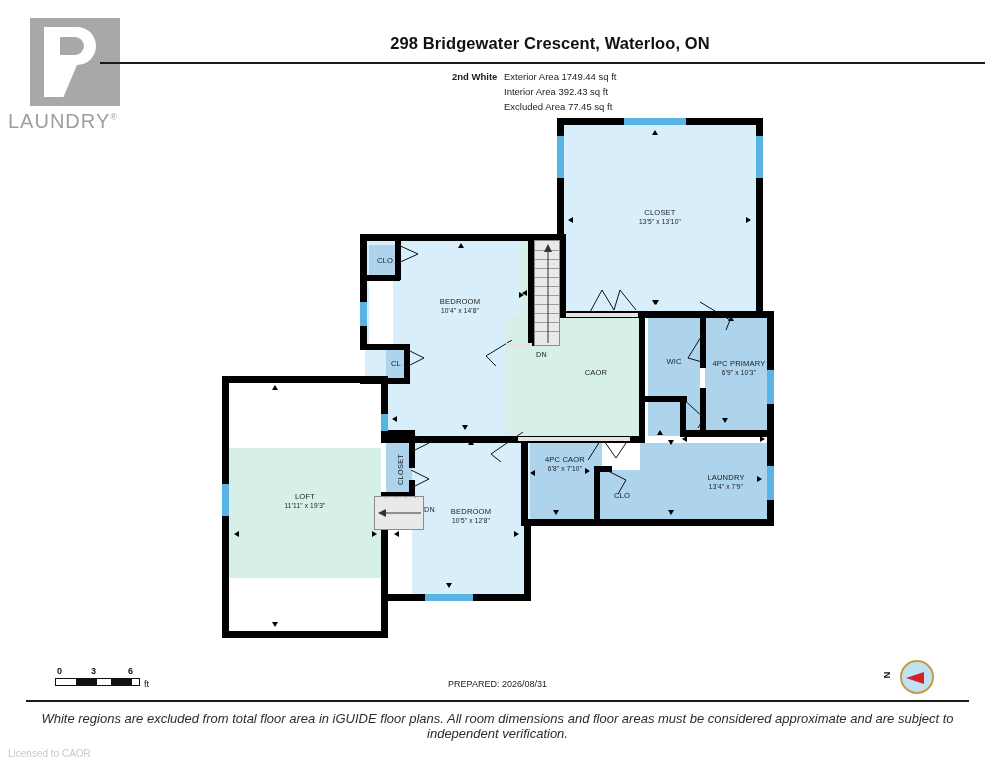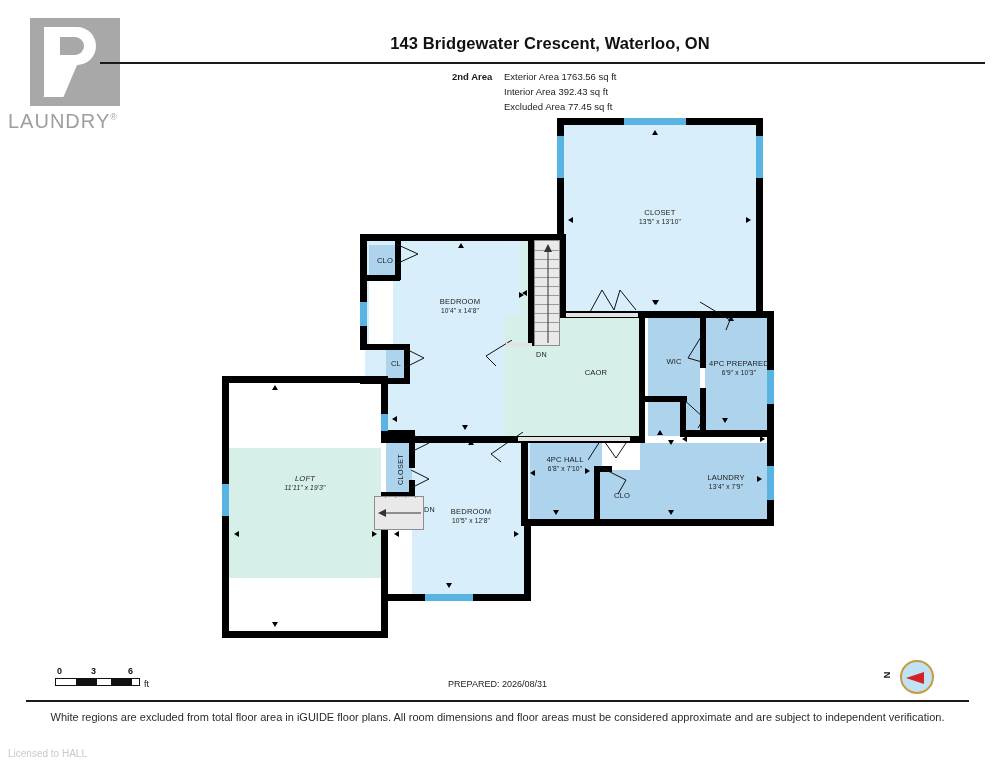--- a/index.html
+++ b/index.html
@@ -57,21 +57,21 @@
 
   
   #scalebar{position:absolute;left:55px;top:678px;width:85px;height:8px;border:1px solid #111;
      box-sizing:border-box;background:#fff;}
   #scalebar .sg{position:absolute;top:0;height:6px;background:#111;}
   #scale-ticks{position:absolute;left:45px;top:666px;width:120px;height:12px;font-size:9px;font-weight:bold;color:#111;}
   #scale-ticks span{position:absolute;}
   #scale-ft{position:absolute;left:144px;top:679px;font-size:9px;color:#111;}
   #prepared{position:absolute;left:0;top:679px;width:995px;text-align:center;font-size:9px;color:#1b1b1b;}
   #foot-rule{position:absolute;left:26px;top:700px;width:943px;height:0;border-top:2px solid #1a1a1a;}
-  #disclaimer{position:absolute;left:26px;top:711px;width:943px;text-align:center;font-size:11px;color:#2b2b2b;}
+  #disclaimer{position:absolute;left:26px;top:711px;width:943px;text-align:center;font-size:13px;color:#2b2b2b;font-style:italic;}
   #licensed{position:absolute;left:8px;top:748px;font-size:10px;color:#c9c9c9;}
   #compass{position:absolute;left:900px;top:660px;width:34px;height:34px;border-radius:50%;
      background:#bfe3f5;border:2px solid #c99a3e;box-sizing:border-box;}
   #compass .needle{position:absolute;left:4px;top:10px;width:0;height:0;
      border-top:6px solid transparent;border-bottom:6px solid transparent;border-right:18px solid #d42027;}
   #compass-n{position:absolute;left:884px;top:670px;font-size:9px;font-weight:bold;color:#111;
      transform:rotate(-90deg);}
 </style>
 </head>
 <body>
@@ -79,24 +79,24 @@
 <div id="realtor-logo">
   <div id="realtor-mark">
     <div class="rbar"></div>
       <div class="rbowl"></div>
       <div class="rhole"></div>
       <div class="rleg"></div>
   </div>
   <div id="realtor-word"><span>LAUNDRY</span><sup>®</sup></div>
 </div>
 <div id="logo-rule"></div>
-<div id="title">143 Bridgewater Crescent, Waterloo, ON</div>
+<div id="title">298 Bridgewater Crescent, Waterloo, ON</div>
 <div id="floor-block">
-  <span class="fl">2nd Area</span><span class="areas">
-    <div>Exterior Area 1763.56 sq ft</div>
+  <span class="fl">2nd White</span><span class="areas">
+    <div>Exterior Area 1749.44 sq ft</div>
     <div>Interior Area 392.43 sq ft</div>
     <div>Excluded Area 77.45 sq ft</div>
   </span>
 </div>
 
 <div id="plan">
 
   <div class="room fill-bed" style="left:562px;top:124px;width:196px;height:192px;"></div>
 
   <div class="room fill-bed" style="left:365px;top:240px;width:167px;height:110px;"></div>
@@ -303,30 +303,30 @@
     <div class="dm">13'5" x 13'10"</div>
   </div>
   <div class="lbl" style="left:410px;top:297px;width:100px;">
     <div class="nm">BEDROOM</div>
     <div class="dm">10'4" x 14'8"</div>
   </div>
   <div class="lbl" style="left:421px;top:507px;width:100px;">
     <div class="nm">BEDROOM</div>
     <div class="dm">10'5" x 12'8"</div>
   </div>
-  <div class="lbl" style="left:255px;top:474px;width:100px;font-style:italic;">
+  <div class="lbl" style="left:255px;top:492px;width:100px;">
     <div class="nm">LOFT</div>
     <div class="dm">11'11" x 19'3"</div>
   </div>
   <div class="lbl" style="left:694px;top:359px;width:90px;">
-    <div class="nm">4PC PREPARED</div>
+    <div class="nm">4PC PRIMARY</div>
     <div class="dm">6'9" x 10'3"</div>
   </div>
   <div class="lbl" style="left:515px;top:455px;width:100px;">
-    <div class="nm">4PC HALL</div>
+    <div class="nm">4PC CAOR</div>
     <div class="dm">6'8" x 7'10"</div>
   </div>
   <div class="lbl" style="left:676px;top:473px;width:100px;">
     <div class="nm">LAUNDRY</div>
     <div class="dm">13'4" x 7'9"</div>
   </div>
   <div class="lbl" style="left:556px;top:368px;width:80px;">
     <div class="nm">CAOR</div>
   </div>
   <div class="lbl" style="left:644px;top:357px;width:60px;">
@@ -355,13 +355,13 @@
   <div class="sg" style="left:55px;width:21px;"></div>
 </div>
 <div id="scale-ft">ft</div>
 <div id="prepared">PREPARED: 2026/08/31</div>
 <div id="compass">
     <div class="needle"></div>
   </div>
 <div id="compass-n">N</div>
 <div id="foot-rule"></div>
 <div id="disclaimer">White regions are excluded from total floor area in iGUIDE floor plans. All room dimensions and floor areas must be considered approximate and are subject to independent verification.</div>
-<div id="licensed">Licensed to HALL</div>
+<div id="licensed">Licensed to CAOR</div>
 
 </body></html>

